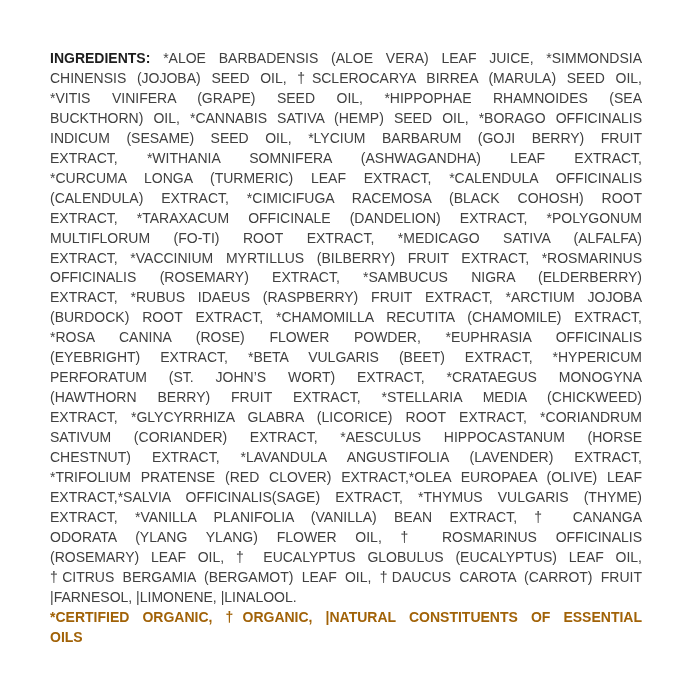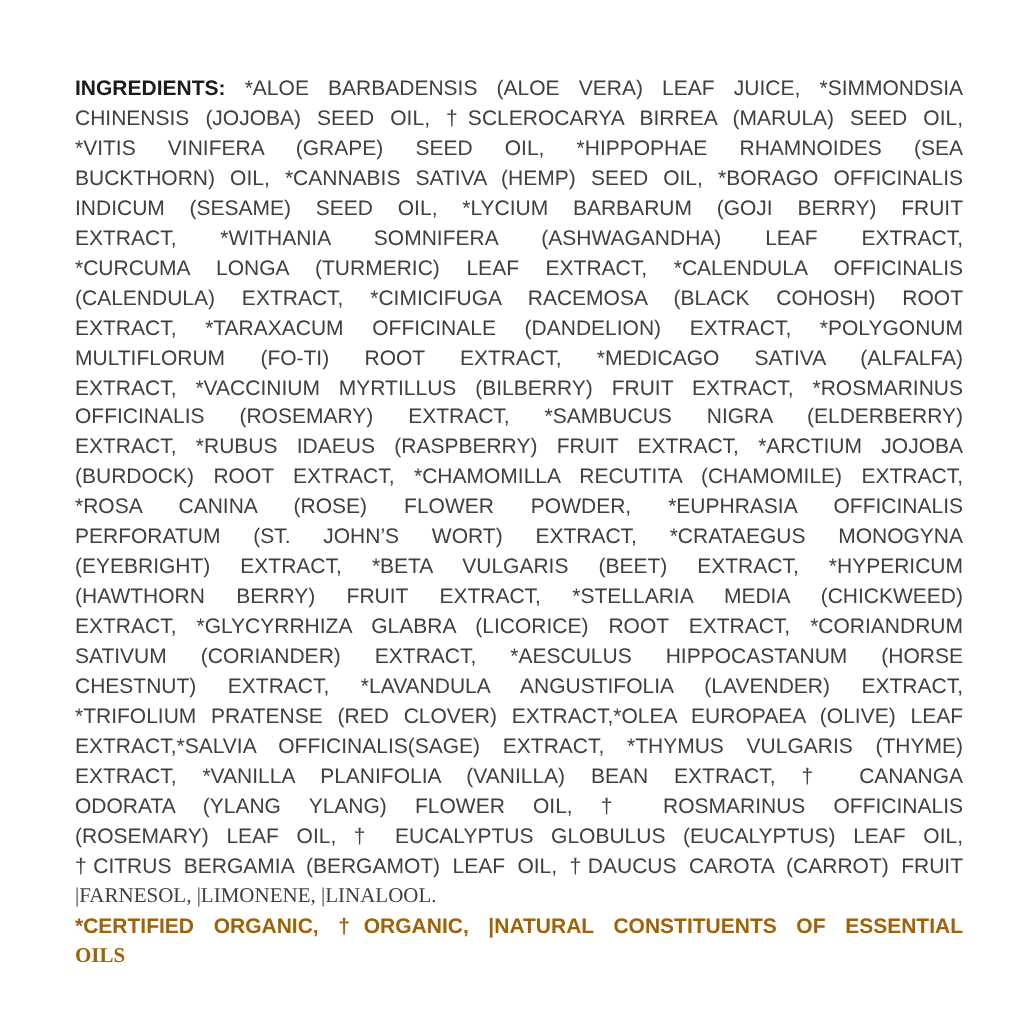--- a/index.html
+++ b/index.html
@@ -24,21 +24,20 @@
   }
   .line {
     text-align: justify;
     text-align-last: justify;
     -moz-text-align-last: justify;
     white-space: normal;
   }
   .line.last {
     text-align: center;
     text-align-last: left;
-    font-family: Liberation Serif, serif;
     -moz-text-align-last: left;
   }
   .lead {
     font-weight: 700;
     color: #1c1c1c;
   }
   .footnote .line {
     font-weight: 700;
     color: #a16207;
   }
@@ -74,23 +73,23 @@
       <div class="line"><span class="lead"></span><span>EXTRACT, *VACCINIUM MYRTILLUS (BILBERRY) FRUIT EXTRACT, *ROSMARINUS</span></div>
 
       <div class="line"><span class="lead"></span><span>OFFICINALIS (ROSEMARY) EXTRACT, *SAMBUCUS NIGRA (ELDERBERRY)</span></div>
 
       <div class="line"><span class="lead"></span><span>EXTRACT, *RUBUS IDAEUS (RASPBERRY) FRUIT EXTRACT, *ARCTIUM JOJOBA</span></div>
 
       <div class="line"><span class="lead"></span><span>(BURDOCK) ROOT EXTRACT, *CHAMOMILLA RECUTITA (CHAMOMILE) EXTRACT,</span></div>
 
       <div class="line"><span class="lead"></span><span>*ROSA CANINA (ROSE) FLOWER POWDER, *EUPHRASIA OFFICINALIS</span></div>
 
+      <div class="line"><span class="lead"></span><span>(EYEBRIGHT) EXTRACT, *BETA VULGARIS (BEET) EXTRACT, *HYPERICUM</span></div>
+
       <div class="line"><span class="lead"></span><span>PERFORATUM (ST. JOHN’S WORT) EXTRACT, *CRATAEGUS MONOGYNA</span></div>
-
-      <div class="line"><span class="lead"></span><span>(EYEBRIGHT) EXTRACT, *BETA VULGARIS (BEET) EXTRACT, *HYPERICUM</span></div>
 
       <div class="line"><span class="lead"></span><span>(HAWTHORN BERRY) FRUIT EXTRACT, *STELLARIA MEDIA (CHICKWEED)</span></div>
 
       <div class="line"><span class="lead"></span><span>EXTRACT, *GLYCYRRHIZA GLABRA (LICORICE) ROOT EXTRACT, *CORIANDRUM</span></div>
 
       <div class="line"><span class="lead"></span><span>SATIVUM (CORIANDER) EXTRACT, *AESCULUS HIPPOCASTANUM (HORSE</span></div>
 
       <div class="line"><span class="lead"></span><span>CHESTNUT) EXTRACT, *LAVANDULA ANGUSTIFOLIA (LAVENDER) EXTRACT,</span></div>
 
       <div class="line"><span class="lead"></span><span>*TRIFOLIUM PRATENSE (RED CLOVER) EXTRACT,*OLEA EUROPAEA (OLIVE) LEAF</span></div>

